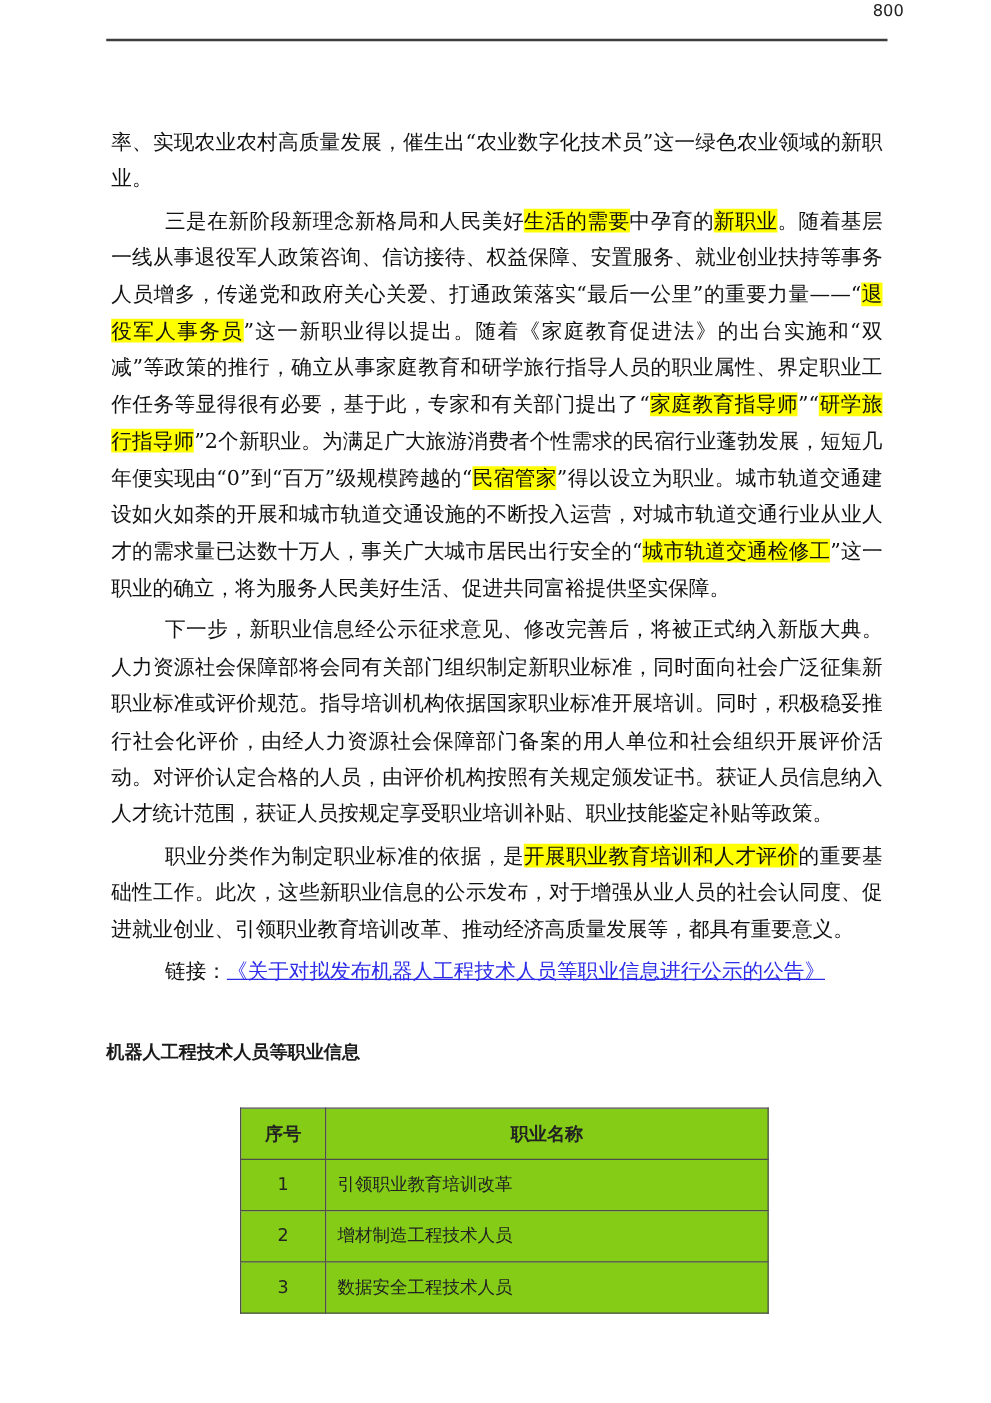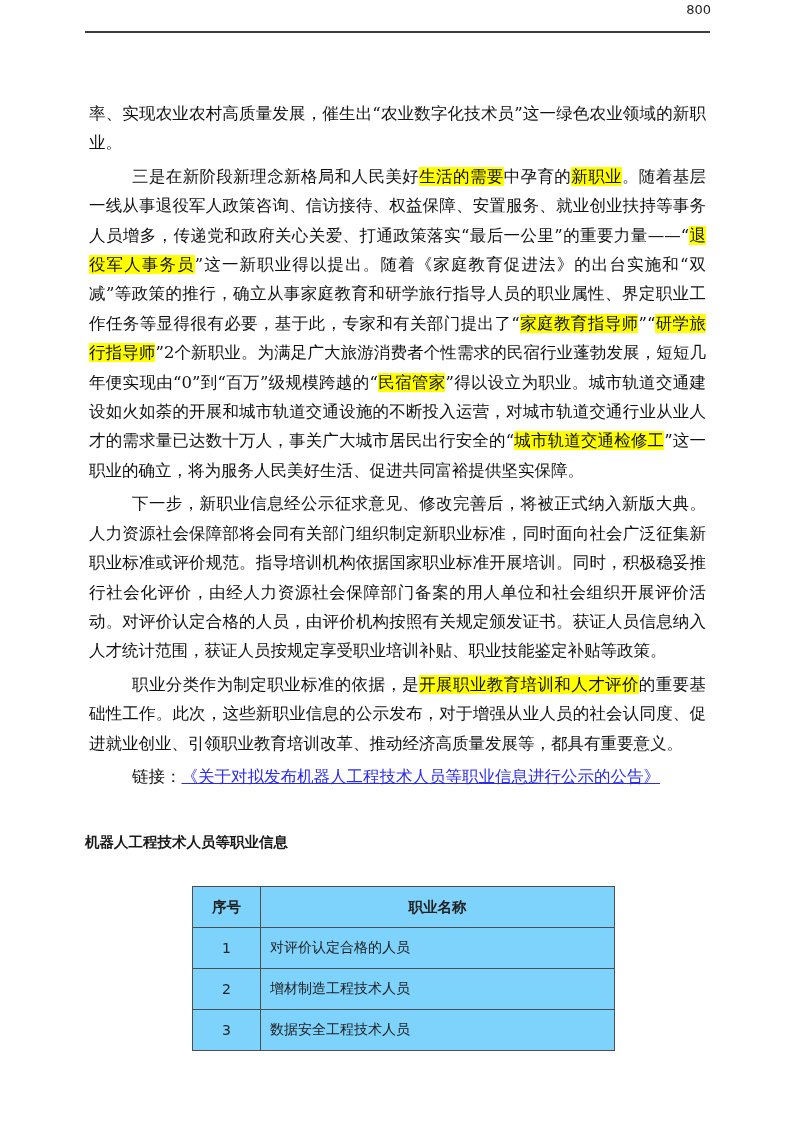--- a/index.html
+++ b/index.html
@@ -9,21 +9,21 @@
     --rule:#3C3C3C;
     --table-border:#4D4D4D;
   }
   html,body{margin:0;padding:0;}
   body{
     width:793px;height:1122px;position:relative;background:#ffffff;
     font-family:"DejaVu Serif","Liberation Serif",serif;
     color:var(--text);overflow:hidden;
   }
   .page-number{
-    position:absolute;top:2px;right:82px;
+    position:absolute;top:2px;right:70px;
     font-family:"DejaVu Sans","Liberation Sans",sans-serif;
     font-size:13px;color:#222;
   }
   .rule{
     position:absolute;top:31px;left:85px;right:83px;height:0;
     border-top:2px solid var(--rule);
   }
   .content{
     position:absolute;top:95px;left:85px;width:625px;
   }
@@ -46,21 +46,21 @@
     margin:40px 0 0 0;line-height:22px;color:#1a1a1a;
   }
   table.occupations{
     border-collapse:collapse;table-layout:fixed;
     margin:33px 0 0 107px;width:423px;
     font-family:"DejaVu Sans","Liberation Sans",sans-serif;
     font-size:14px;color:#222;
   }
   table.occupations th,table.occupations td{
     border:1.5px solid var(--table-border);
-    height:38px;vertical-align:middle;background:#7dd3fc;margin-left:33px;
+    height:38px;vertical-align:middle;background:#84cc16;margin-left:33px;
   }
   table.occupations th{font-weight:bold;text-align:center;font-size:14.5px;}
   table.occupations col.c-num{width:68px;}
   table.occupations td.num{text-align:center;}
   table.occupations td.occ{text-align:left;padding-left:9px;}
 </style>
 </head>
 <body>
 
 <div class="page-number">800</div>
@@ -85,21 +85,21 @@
       </colgroup>
     <thead>
       <tr id="table-head-row">
           <th>序号</th>
           <th>职业名称</th>
         </tr>
     </thead>
     <tbody id="table-body">
         <tr>
           <td class="num">1</td>
-          <td class="occ">对评价认定合格的人员</td>
+          <td class="occ">引领职业教育培训改革</td>
         </tr>
         <tr>
           <td class="num">2</td>
           <td class="occ">增材制造工程技术人员</td>
         </tr>
         <tr>
           <td class="num">3</td>
           <td class="occ">数据安全工程技术人员</td>
         </tr>
       </tbody>

